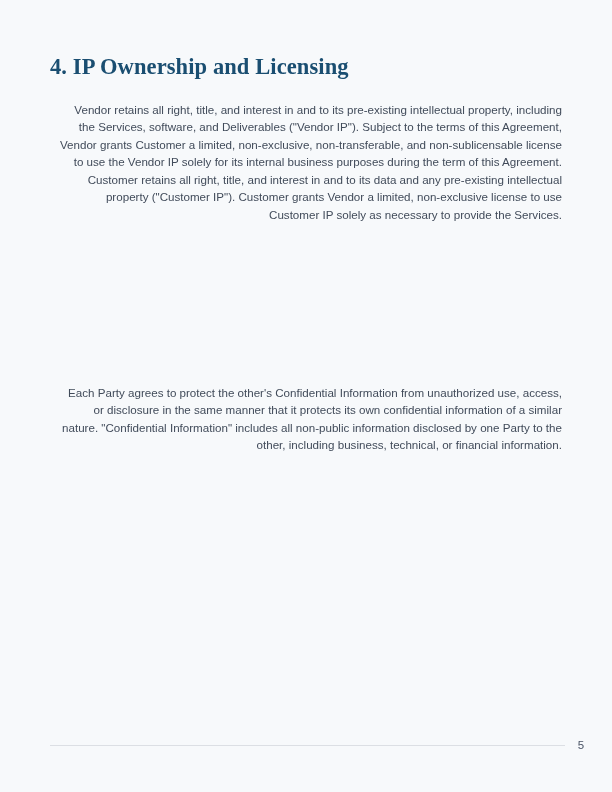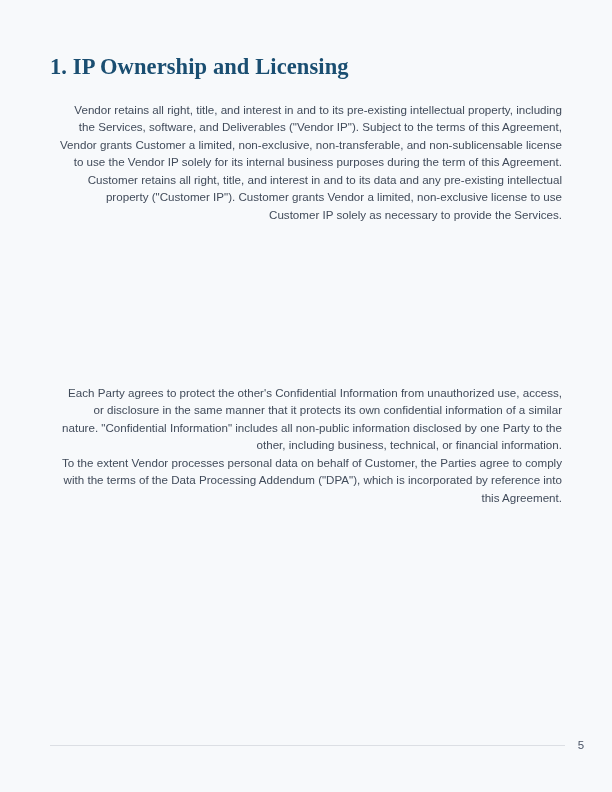--- a/index.html
+++ b/index.html
@@ -112,31 +112,30 @@
   }
 </style>
 </head>
 <body>
 
 <div class="page">
 
   <div class="content">
 
     <section class="section" id="section-ip">
-      <h2 class="section-heading">1. IP Ownership and Licensing</h2>
+      <h2 class="section-heading">4. IP Ownership and Licensing</h2>
       <div class="section-body">
         <p class="para">Vendor retains all right, title, and interest in and to its pre-existing intellectual property, including the Services, software, and Deliverables ("Vendor IP"). Subject to the terms of this Agreement, Vendor grants Customer a limited, non-exclusive, non-transferable, and non-sublicensable license to use the Vendor IP solely for its internal business purposes during the term of this Agreement.</p>
         <p class="para">Customer retains all right, title, and interest in and to its data and any pre-existing intellectual property ("Customer IP"). Customer grants Vendor a limited, non-exclusive license to use Customer IP solely as necessary to provide the Services.</p>
       </div>
     </section>
 
     <section class="section" id="section-confidentiality">
       <div class="section-body">
         <p class="para">Each Party agrees to protect the other's Confidential Information from unauthorized use, access, or disclosure in the same manner that it protects its own confidential information of a similar nature. "Confidential Information" includes all non-public information disclosed by one Party to the other, including business, technical, or financial information.</p>
-        <p class="para">To the extent Vendor processes personal data on behalf of Customer, the Parties agree to comply with the terms of the Data Processing Addendum ("DPA"), which is incorporated by reference into this Agreement.</p>
       </div>
     </section>
 
   </div>
 
   <div class="footer">
     <div class="footer-rule"></div>
     <div class="page-number">5</div>
   </div>
 

